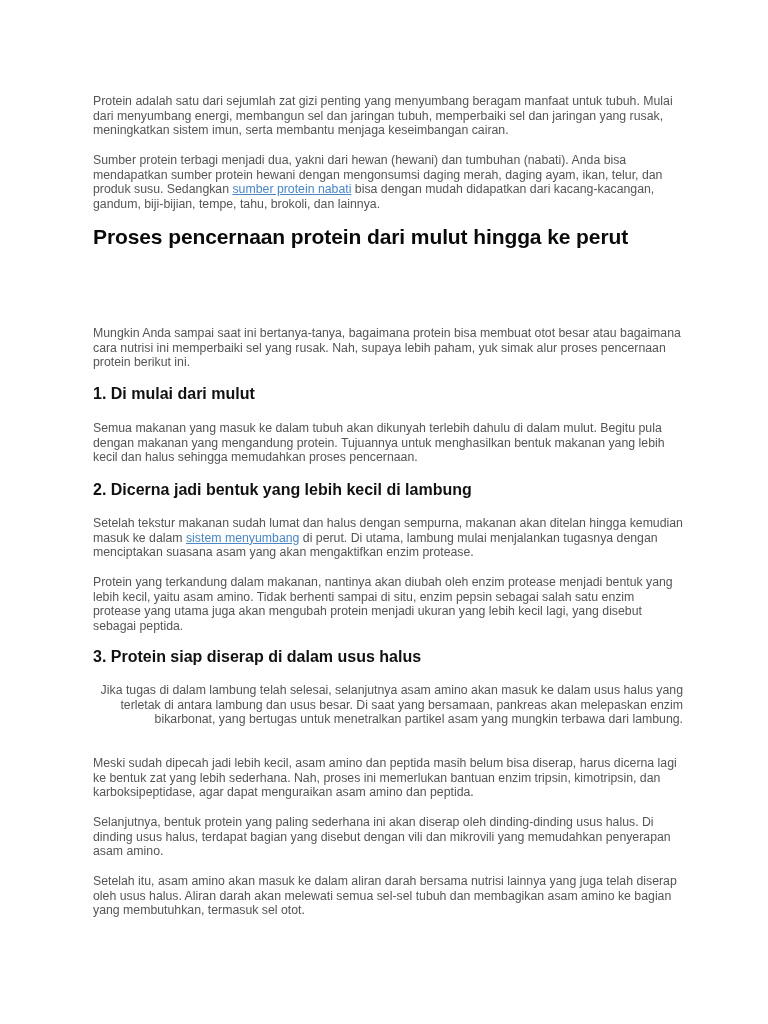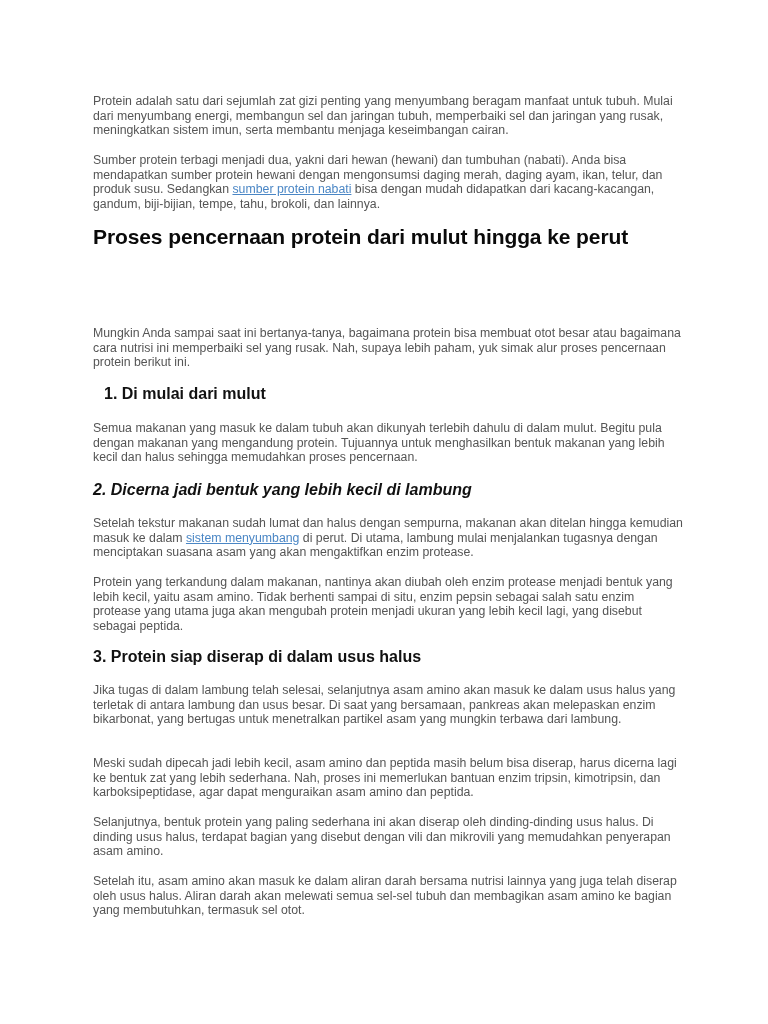--- a/index.html
+++ b/index.html
@@ -56,33 +56,33 @@
 <div class="page">
 
   <p class="block" style="top:87px;">Protein adalah satu dari sejumlah zat gizi penting yang menyumbang beragam manfaat untuk tubuh. Mulai dari menyumbang energi, membangun sel dan jaringan tubuh, memperbaiki sel dan jaringan yang rusak, meningkatkan sistem imun, serta membantu menjaga keseimbangan cairan.</p>
 
   <p class="block" style="top:146px;"><span>Sumber protein terbagi menjadi dua, yakni dari hewan (hewani) dan tumbuhan (nabati). Anda bisa mendapatkan sumber protein hewani dengan mengonsumsi daging merah, daging ayam, ikan, telur, dan produk susu. Sedangkan </span><a class="link" href="#">sumber protein nabati</a><span> bisa dengan mudah didapatkan dari kacang-kacangan, gandum, biji-bijian, tempe, tahu, brokoli, dan lainnya.</span></p>
 
   <h1 class="block" style="top:216px;">Proses pencernaan protein dari mulut hingga ke perut</h1>
 
   <p class="block" style="top:319px;">Mungkin Anda sampai saat ini bertanya-tanya, bagaimana protein bisa membuat otot besar atau bagaimana cara nutrisi ini memperbaiki sel yang rusak. Nah, supaya lebih paham, yuk simak alur proses pencernaan protein berikut ini.</p>
 
-  <h2 class="block" style="top:377px;margin-left:11px;">1. Di mulai dari mulut</h2>
+  <h2 class="block" style="top:377px;">1. Di mulai dari mulut</h2>
 
   <p class="block" style="top:414px;">Semua makanan yang masuk ke dalam tubuh akan dikunyah terlebih dahulu di dalam mulut. Begitu pula dengan makanan yang mengandung protein. Tujuannya untuk menghasilkan bentuk makanan yang lebih kecil dan halus sehingga memudahkan proses pencernaan.</p>
 
-  <h2 class="block" style="top:473px;font-style:italic;">2. Dicerna jadi bentuk yang lebih kecil di lambung</h2>
+  <h2 class="block" style="top:473px;">2. Dicerna jadi bentuk yang lebih kecil di lambung</h2>
 
   <p class="block" style="top:509px;"><span>Setelah tekstur makanan sudah lumat dan halus dengan sempurna, makanan akan ditelan hingga kemudian masuk ke dalam </span><a class="link" href="#">sistem menyumbang</a><span> di perut. Di utama, lambung mulai menjalankan tugasnya dengan menciptakan suasana asam yang akan mengaktifkan enzim protease.</span></p>
 
   <p class="block" style="top:568px;">Protein yang terkandung dalam makanan, nantinya akan diubah oleh enzim protease menjadi bentuk yang lebih kecil, yaitu asam amino. Tidak berhenti sampai di situ, enzim pepsin sebagai salah satu enzim protease yang utama juga akan mengubah protein menjadi ukuran yang lebih kecil lagi, yang disebut sebagai peptida.</p>
 
   <h2 class="block" style="top:640px;">3. Protein siap diserap di dalam usus halus</h2>
 
-  <p class="block" style="top:676px;">Jika tugas di dalam lambung telah selesai, selanjutnya asam amino akan masuk ke dalam usus halus yang terletak di antara lambung dan usus besar. Di saat yang bersamaan, pankreas akan melepaskan enzim bikarbonat, yang bertugas untuk menetralkan partikel asam yang mungkin terbawa dari lambung.</p>
+  <p class="block" style="top:676px;text-align:right;">Jika tugas di dalam lambung telah selesai, selanjutnya asam amino akan masuk ke dalam usus halus yang terletak di antara lambung dan usus besar. Di saat yang bersamaan, pankreas akan melepaskan enzim bikarbonat, yang bertugas untuk menetralkan partikel asam yang mungkin terbawa dari lambung.</p>
 
   <p class="block" style="top:749px;">Meski sudah dipecah jadi lebih kecil, asam amino dan peptida masih belum bisa diserap, harus dicerna lagi ke bentuk zat yang lebih sederhana. Nah, proses ini memerlukan bantuan enzim tripsin, kimotripsin, dan karboksipeptidase, agar dapat menguraikan asam amino dan peptida.</p>
 
   <p class="block" style="top:808px;">Selanjutnya, bentuk protein yang paling sederhana ini akan diserap oleh dinding-dinding usus halus. Di dinding usus halus, terdapat bagian yang disebut dengan vili dan mikrovili yang memudahkan penyerapan asam amino.</p>
 
   <p class="block" style="top:867px;">Setelah itu, asam amino akan masuk ke dalam aliran darah bersama nutrisi lainnya yang juga telah diserap oleh usus halus. Aliran darah akan melewati semua sel-sel tubuh dan membagikan asam amino ke bagian yang membutuhkan, termasuk sel otot.</p>
 
 </div>
 
 </body></html>

